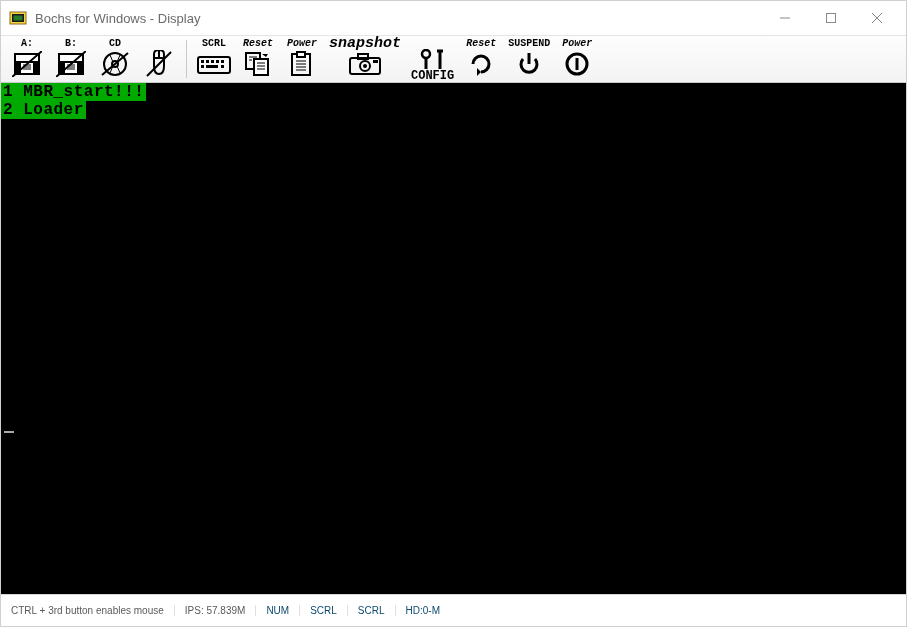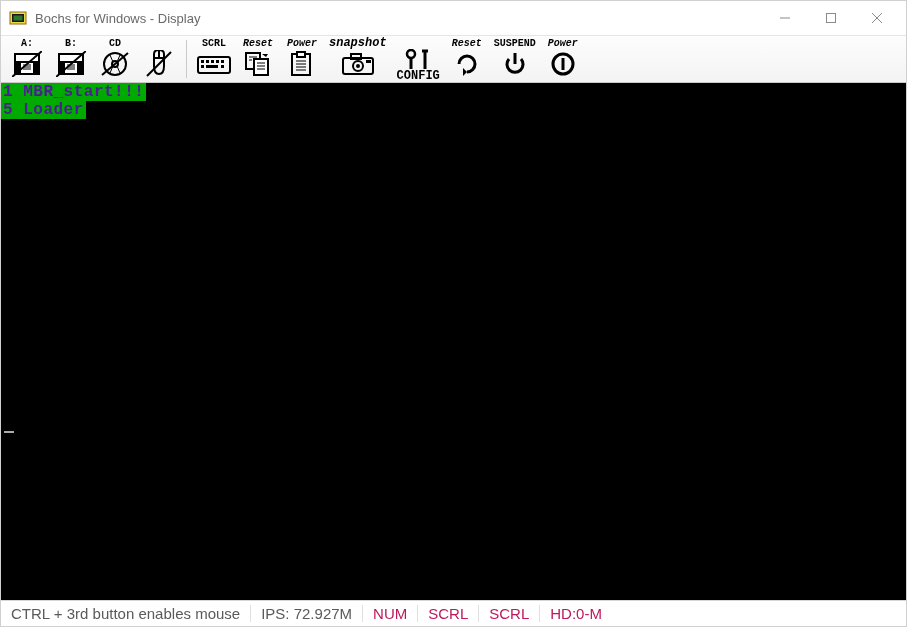--- a/index.html
+++ b/index.html
@@ -89,49 +89,49 @@
     background: #000000;
     padding: 0;
     font-family: "Courier New", monospace;
     font-size: 16px;
     font-weight: bold;
     line-height: 18px;
     letter-spacing: 0.5px;
     position: relative;
   }
   .console-line {
-    color: #4c1d95;
+    color: #000000;
     background: #00aa00;
     display: inline-block;
     padding: 0 2px;
   }
   .cursor {
     position: absolute;
     left: 3px;
     top: 348px;
     width: 10px; height: 2px;
     background: #aaaaaa;
   }
   
   .statusbar {
-    height: 26px;
+    height: 32px;
     background: #ffffff;
     border-top: 1px solid #d6d6d6;
     display: flex;
     align-items: center;
     color: #5a5a5a;
-    font-size: 15px;
+    font-size: 10px;
     flex-shrink: 0;
   }
   .status-cell {
     padding: 0 10px;
     border-right: 1px solid #e0e0e0;
     white-space: nowrap;
   }
-  .status-cell.dim { color: #be185d; }
+  .status-cell.dim { color: #0c4a6e; }
   .status-cell:last-child { border-right: none; }
 </style>
 </head>
 <body>
 
 <div class="window">
 
   <div class="titlebar">
     <span class="app-icon">
       <svg viewBox="0 0 18 18" width="18" height="18">
@@ -263,21 +263,21 @@
           <rect x="9" y="1" width="8" height="5" fill="#fff" stroke="#000" stroke-width="2"></rect>
           <line x1="8" y1="10" x2="18" y2="10" stroke="#000"></line>
             <line x1="8" y1="13" x2="18" y2="13" stroke="#000"></line>
             <line x1="8" y1="16" x2="18" y2="16" stroke="#000"></line>
             <line x1="8" y1="19" x2="18" y2="19" stroke="#000"></line>
         </svg>
       </span>
     </div>
 
     <div class="tool-btn">
-      <span class="tool-lbl" style="font-size:12px">snapshot</span>
+      <span class="tool-lbl" style="font-size:15px">snapshot</span>
       <span class="tool-ico">
         <svg width="34" height="24" viewBox="0 0 34 24">
           <rect x="2" y="6" width="30" height="16" rx="2" fill="none" stroke="#000" stroke-width="2"></rect>
           <rect x="10" y="2" width="10" height="5" fill="none" stroke="#000" stroke-width="2"></rect>
           <circle cx="17" cy="14" r="5" fill="none" stroke="#000" stroke-width="2"></circle>
           <circle cx="17" cy="14" r="2" fill="#000"></circle>
           <rect x="25" y="8" width="5" height="3" fill="#000"></rect>
         </svg>
       </span>
     </div>
@@ -322,26 +322,26 @@
           <circle cx="13" cy="13" r="10" fill="none" stroke="#000" stroke-width="3"></circle>
           <line x1="13" y1="7" x2="13" y2="19" stroke="#000" stroke-width="3"></line>
         </svg>
       </span>
     </div>
 
   </div>
 
   <div class="console">
     <div><span class="console-line">1 MBR_start!!!</span></div>
-    <div><span class="console-line">5 Loader</span></div>
+    <div><span class="console-line">2 Loader</span></div>
     <div class="cursor"></div>
   </div>
 
   <div class="statusbar">
     <div class="status-cell">CTRL + 3rd button enables mouse</div>
-    <div class="status-cell">IPS: 72.927M</div>
+    <div class="status-cell">IPS: 57.839M</div>
     <div class="status-cell dim">NUM</div>
     <div class="status-cell dim">SCRL</div>
     <div class="status-cell dim">SCRL</div>
     <div class="status-cell dim">HD:0-M</div>
   </div>
 
 </div>
 
 </body></html>

